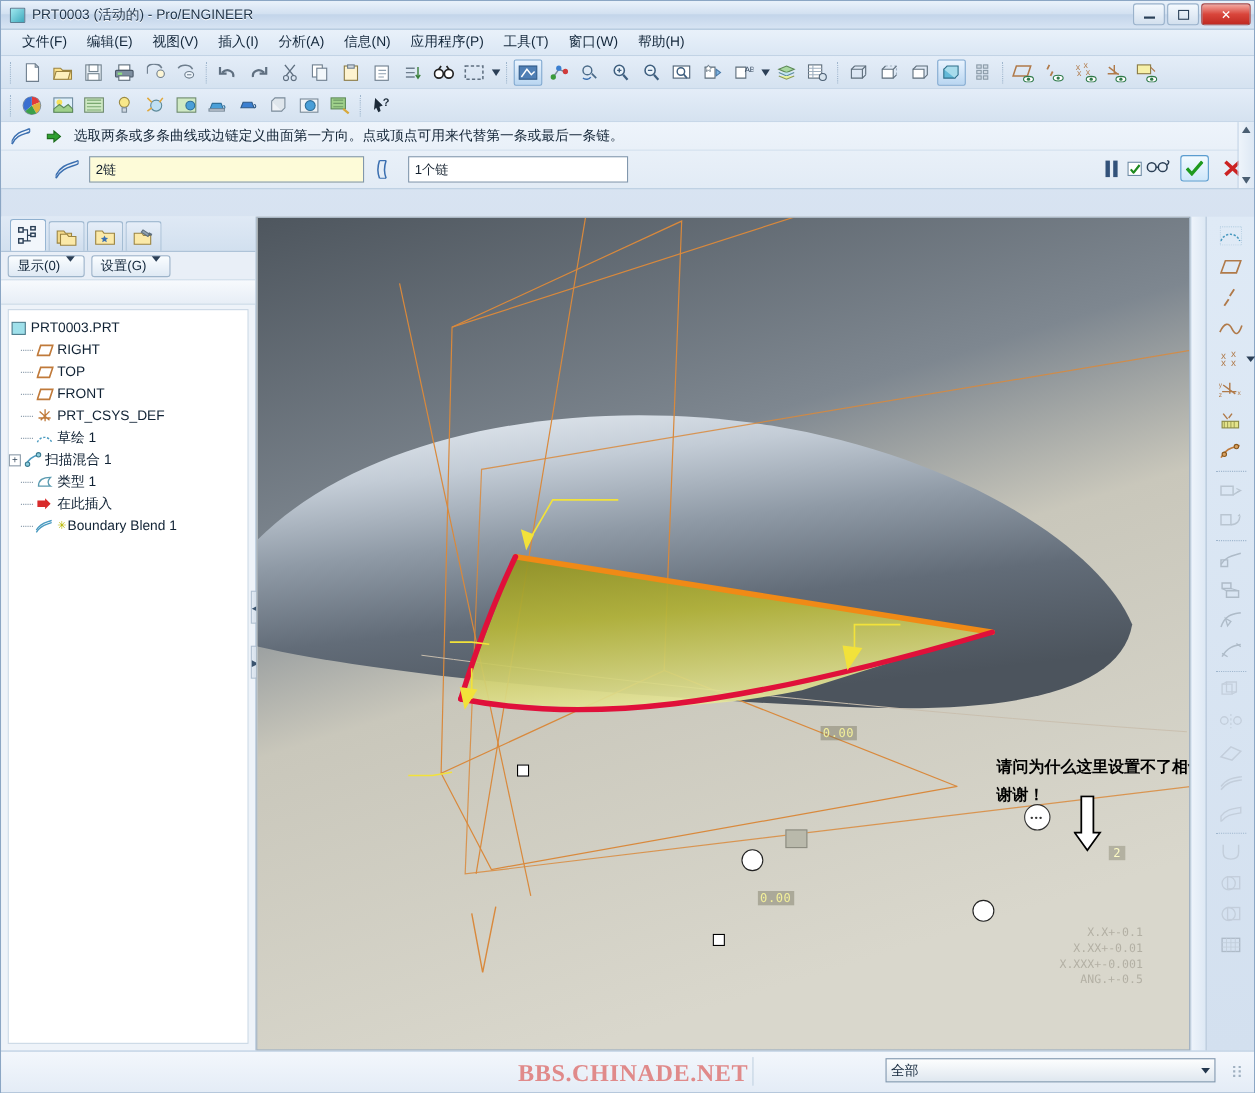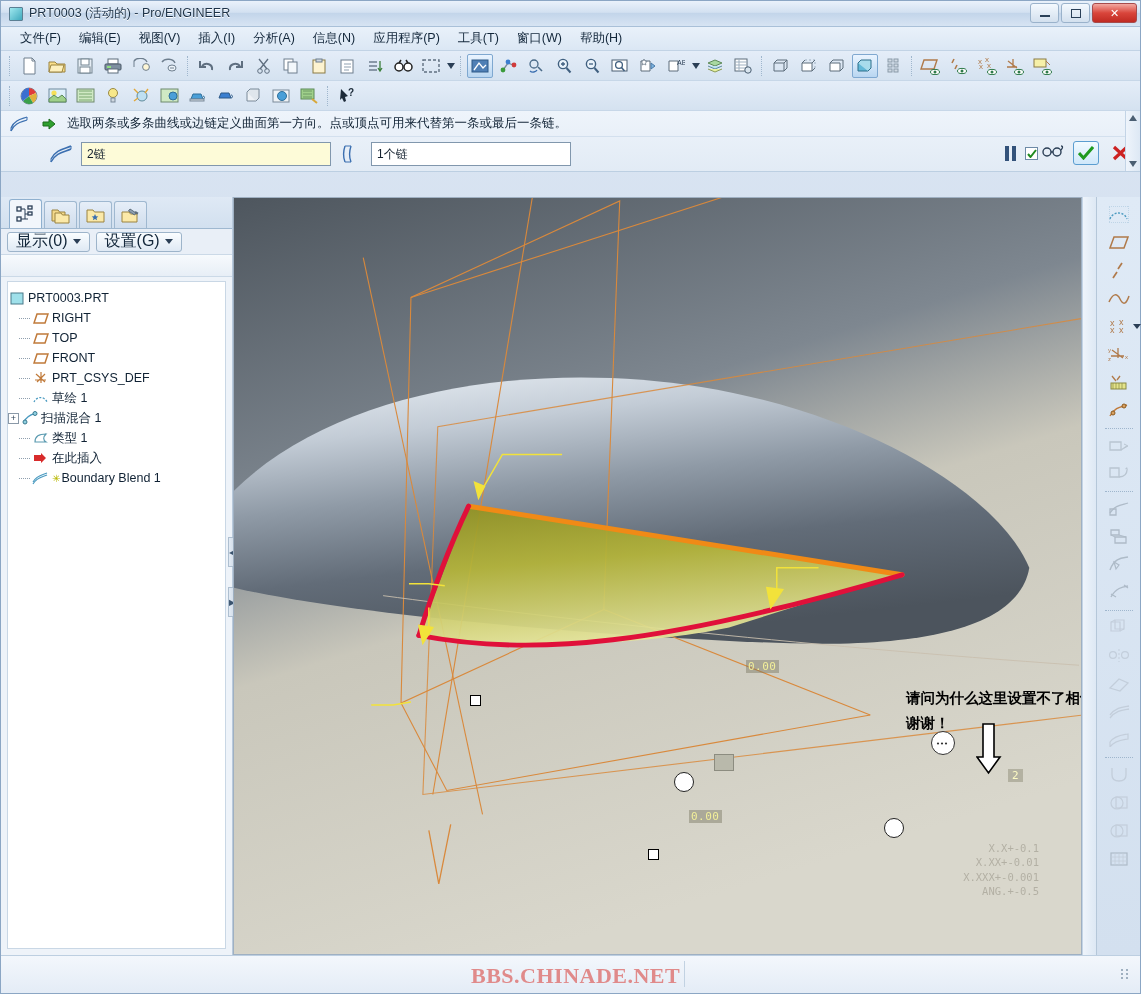--- a/index.html
+++ b/index.html
@@ -80,22 +80,22 @@
   #leftpanel { width:232px; background:#eef3f9; border-right:1px solid #b9cadc;
      display:flex; flex-direction:column; position:relative;}
   #tree-tabs { height:32px; display:flex; align-items:flex-end; padding-left:8px; gap:2px;
      background:linear-gradient(180deg,#dfe9f5,#d2e0ef); border-bottom:1px solid #9fb8d0;}
   .ttab { width:33px;height:27px; border:1px solid #9fb8d0; border-bottom:none;
      border-radius:3px 3px 0 0; display:flex;align-items:center;justify-content:center;
      background:linear-gradient(180deg,#e6eef8,#cfdded);}
   .ttab.active { background:#f2f6fb; height:29px; border-color:#8fb0cf;}
   #tree-btns { height:26px; display:flex; align-items:center; gap:6px; padding:2px 6px;
      background:#e9eff7; border-bottom:1px solid #cbd9e7;}
-  .treebtn { height:20px; padding:0 8px; display:flex;align-items:center; gap:5px;
-     border:1px solid #9db4ca; border-radius:3px; font-size:16px; color:#12263a;
+  .treebtn { height:20px; padding:0 8px; display:flex;align-items:flex-start; gap:5px;
+     border:1px solid #9db4ca; border-radius:3px; font-size:12px; color:#12263a;
      background:linear-gradient(180deg,#fafdff,#dfe9f4);}
   .treebtn .cd { width:0;height:0;border-left:4px solid transparent;border-right:4px solid transparent;
      border-top:5px solid #2b3f56;}
   #tree-header { height:22px; background:linear-gradient(180deg,#f7fafd,#e7eef6);
      border-bottom:1px solid #cbd9e7; }
   #tree-body { flex:1; background:#fff; border:1px solid #c9d7e5; margin:4px 6px 6px 6px;
      overflow:hidden; padding:6px 0; }
   .tnode { display:flex; align-items:center; height:20px; font-size:12.5px; color:#102234; white-space:nowrap;}
   .tnode .plus { width:11px;height:11px;border:1px solid #8a99a8;background:#fff;
      font-size:9px; line-height:9px; text-align:center; color:#33475c; margin-right:2px; flex:none;}
@@ -1005,18 +1005,22 @@
             <rect x="2" y="2" width="16" height="12" fill="none" stroke="#aebbc8" stroke-width="1.2"></rect>
             <path d="M6 2v12M10 2v12M14 2v12M2 6h16M2 10h16" stroke="#c3cedb" stroke-width=".8"></path>
           </svg>
         </div>
     </div>
   </div>
 
   <div id="statusbar">
     <div id="watermark">BBS.CHINADE.NET</div>
     <div id="status-sep"></div>
+    <div id="filter">
+      <span>全部</span>
+      <i class="fcaret"></i>
+    </div>
     <svg id="grip" viewBox="0 0 10 16">
       <path d="M1 3h2M1 7h2M1 11h2M6 3h2M6 7h2M6 11h2" stroke="#9fb0c0" stroke-width="2"></path>
     </svg>
   </div>
 
 </div>
 
 </body></html>

